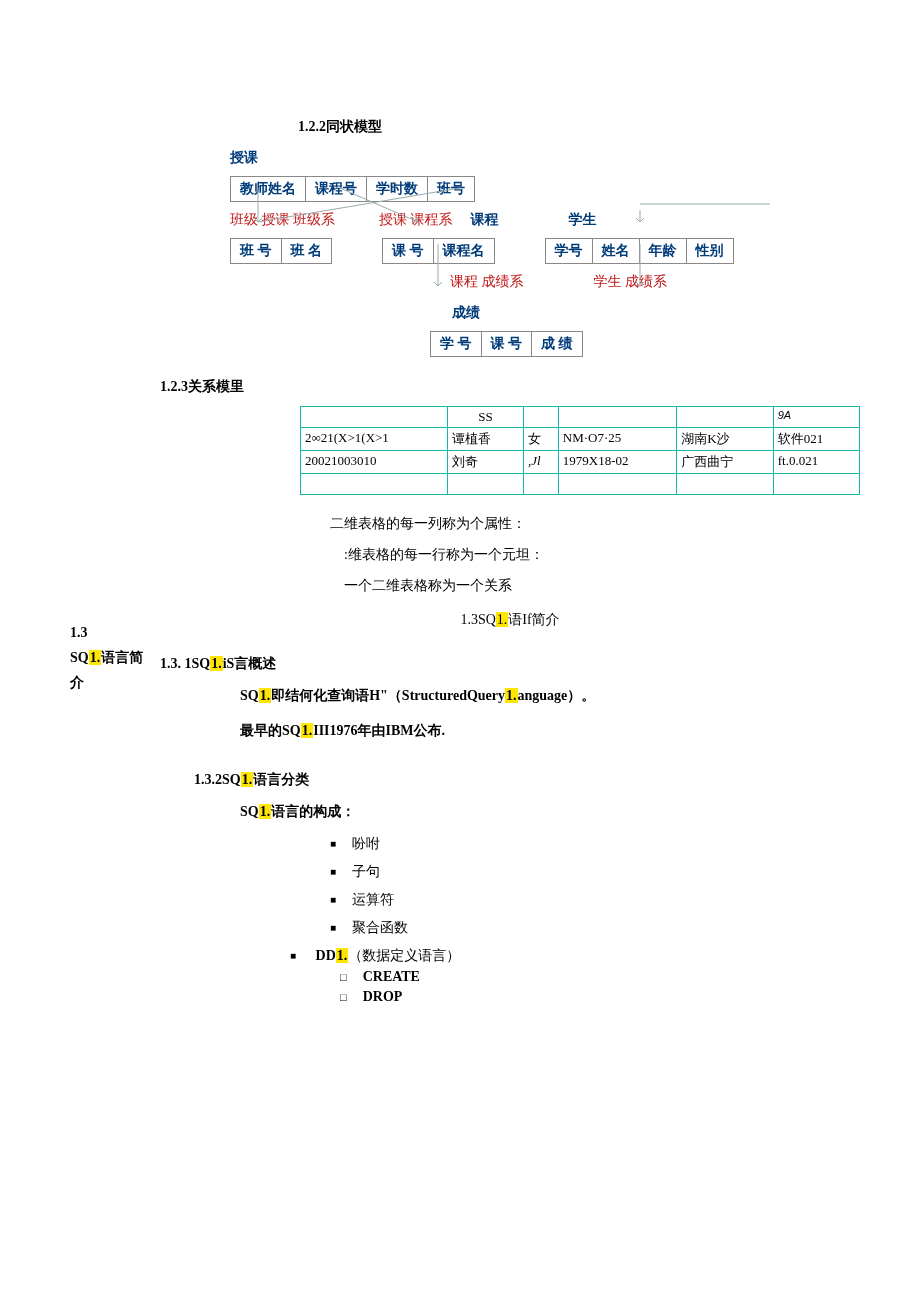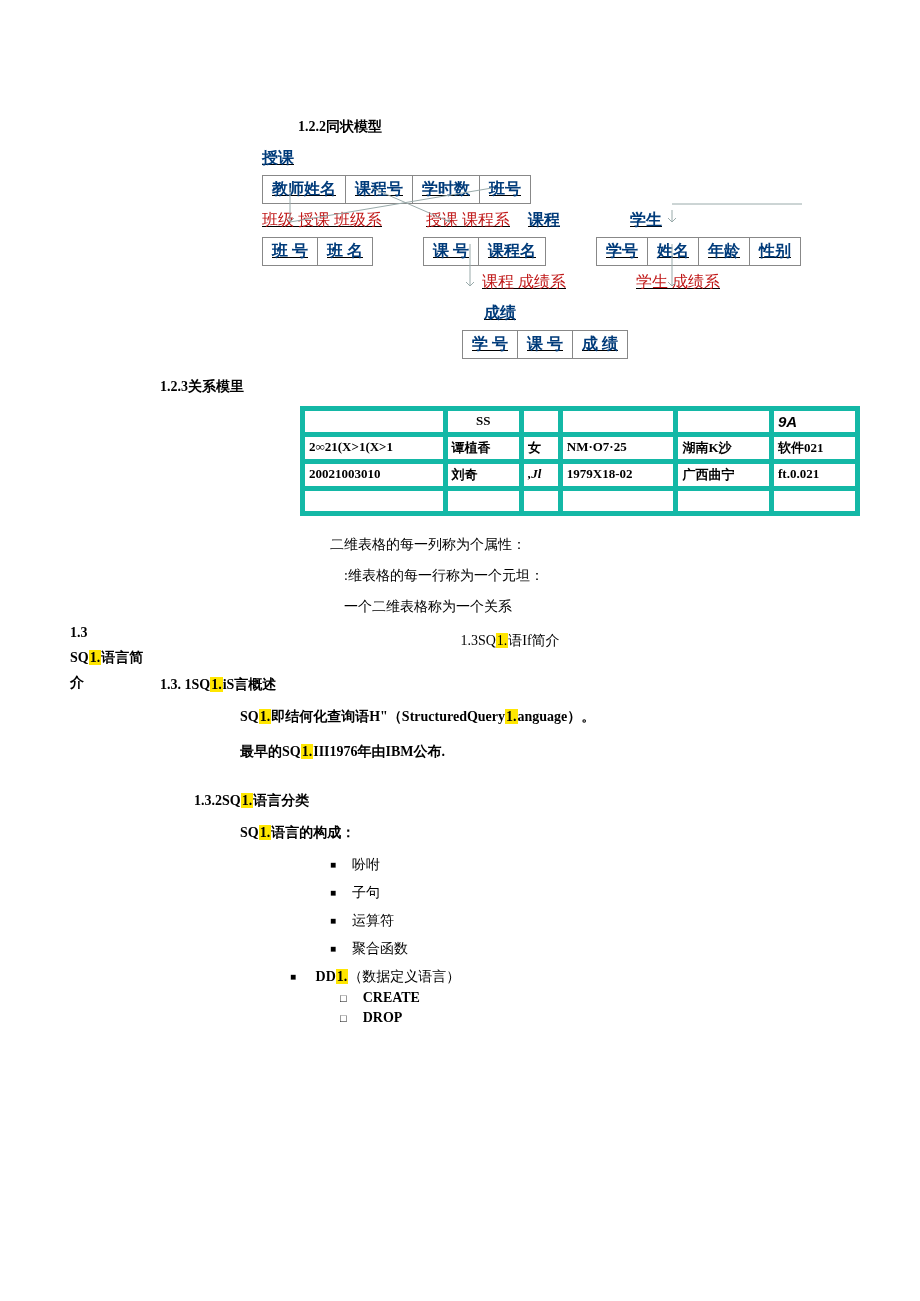--- a/index.html
+++ b/index.html
@@ -77,25 +77,24 @@
   .ul3 {
     list-style: none;
     padding: 0;
     margin: 4px 0 0 50px;
   }
   .ul3 li::before { content: "□"; margin-right: 16px; font-size: 11px; }
   .ul3 li { margin: 4px 0; }
 
   
   .diagram {
-    margin-left: 112px;
+    margin-left: 80px;
     width: 560px;
     position: relative;
-    font-size: 16px;
-    text-decoration: underline;
+    font-size: 14px;
   }
   .d-blue { color: #003b7a; font-weight: bold; }
   .d-red  { color: #c01818; }
   .dbox {
     border: 1px solid #888;
     background: #fff;
     display: inline-flex;
   }
   .dcell {
     border-right: 1px solid #888;
@@ -110,27 +109,27 @@
 
   
   table.rel {
     border-collapse: collapse;
     margin-left: 150px;
     margin-top: 8px;
     width: 560px;
     font-size: 13px;
   }
   table.rel td, table.rel th {
-    border: 5px solid #14b8a6;
+    border: 1px solid #14b8a6;
     padding: 2px 4px;
     text-align: left;
     vertical-align: top;
-    font-weight: bold;
-  }
-  .ninea { font-style: italic; font-family: Arial, sans-serif; text-align: center; font-size:15px;}
+    font-weight: normal;
+  }
+  .ninea { font-style: italic; font-family: Arial, sans-serif; text-align: center; font-size:11px;}
   .it { font-style: italic; }
 
   .bullets {
     margin-left: 180px;
     line-height: 2.2;
     margin-top: 14px;
   }
 
   svg.conn { position:absolute; left:0; top:0; pointer-events:none; }
 </style>

